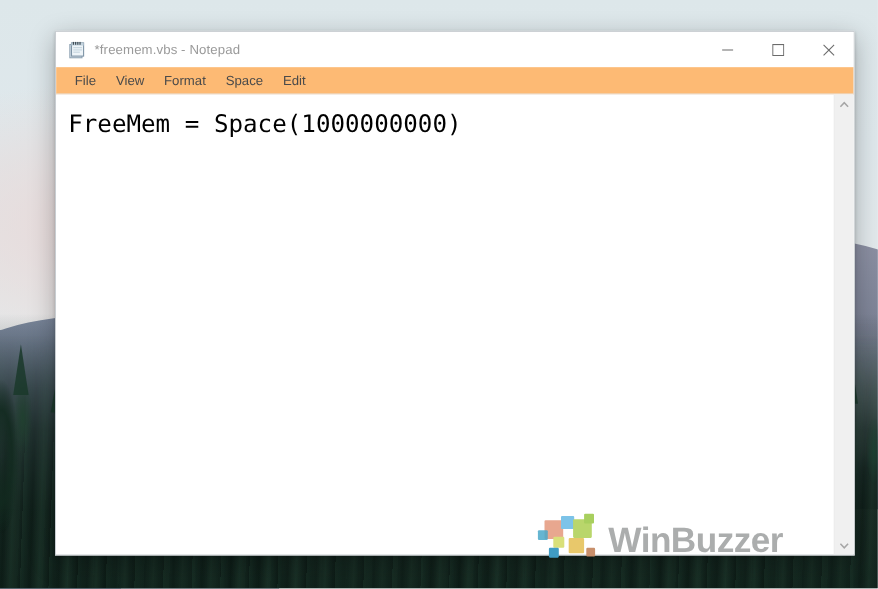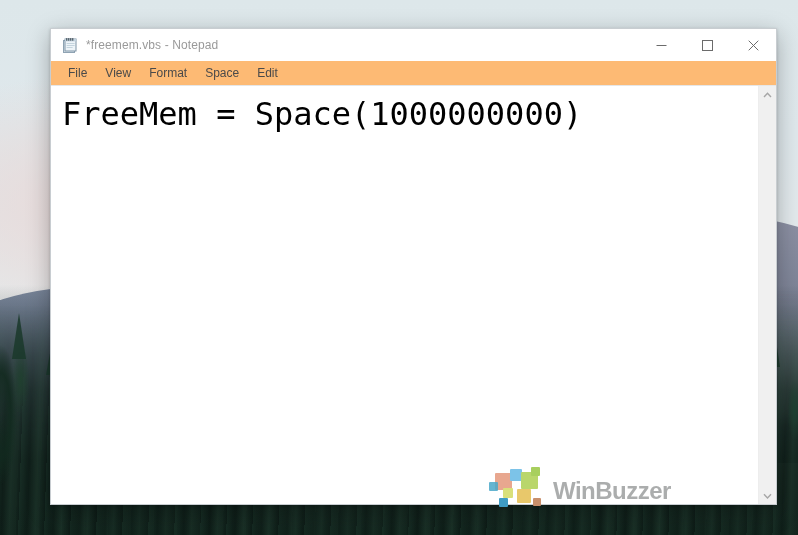--- a/index.html
+++ b/index.html
@@ -195,21 +195,21 @@
     min-height: 0;
     position: relative;
   }
   .text-canvas {
     flex: 1;
     padding: 6px 0 0 11px;
     overflow: hidden;
   }
   .code-line {
     font-family: "DejaVu Sans Mono", "Liberation Mono", monospace;
-    font-size: 32px;
+    font-size: 22px;
     line-height: 44px;
     color: #000000;
     white-space: pre;
     letter-spacing: 0px;
   }
   .scrollbar {
     width: 17px;
     flex: none;
     background: #f0f0f0;
     border-left: 1px solid #ededed;
@@ -242,21 +242,21 @@
     position: relative;
     width: 62px;
     height: 50px;
     flex: none;
   }
   .cube {
     position: absolute;
     border-radius: 1px;
   }
   .wm-text {
-    font-size: 24px;
+    font-size: 32px;
     font-weight: bold;
     color: rgba(150,153,153,0.80);
     letter-spacing: -0.5px;
     margin-left: 4px;
     line-height: 1;
     text-shadow: 0 1px 1px rgba(255,255,255,0.25);
   }
 </style>
 </head>
 <body>

